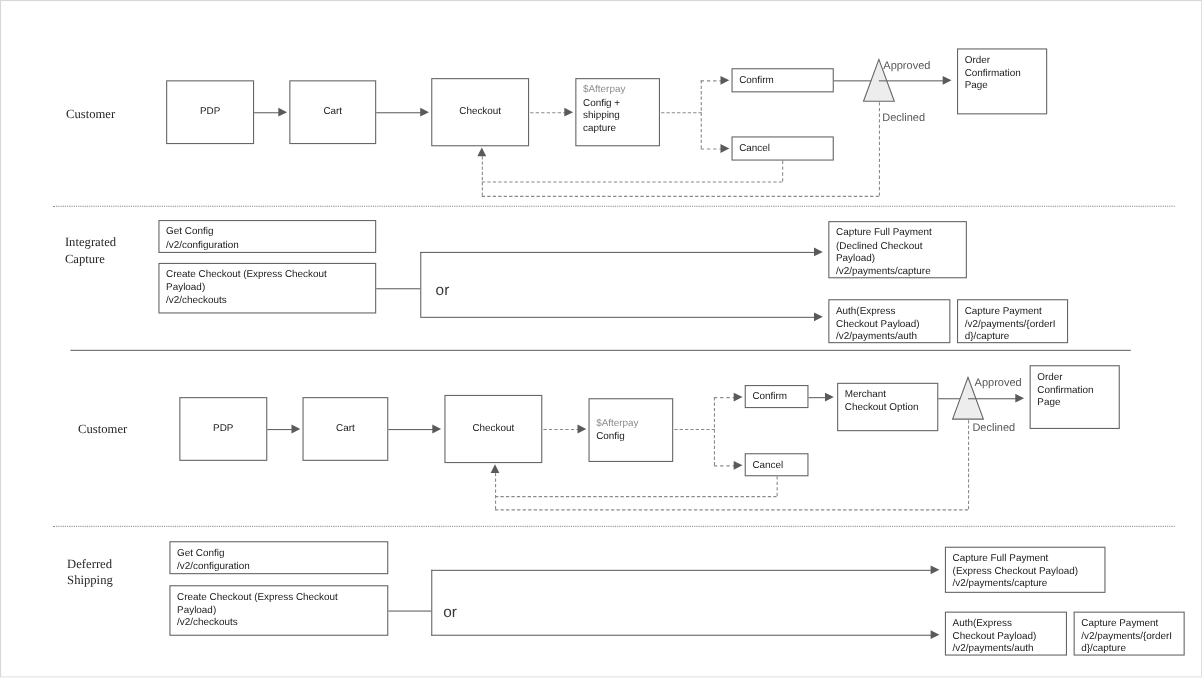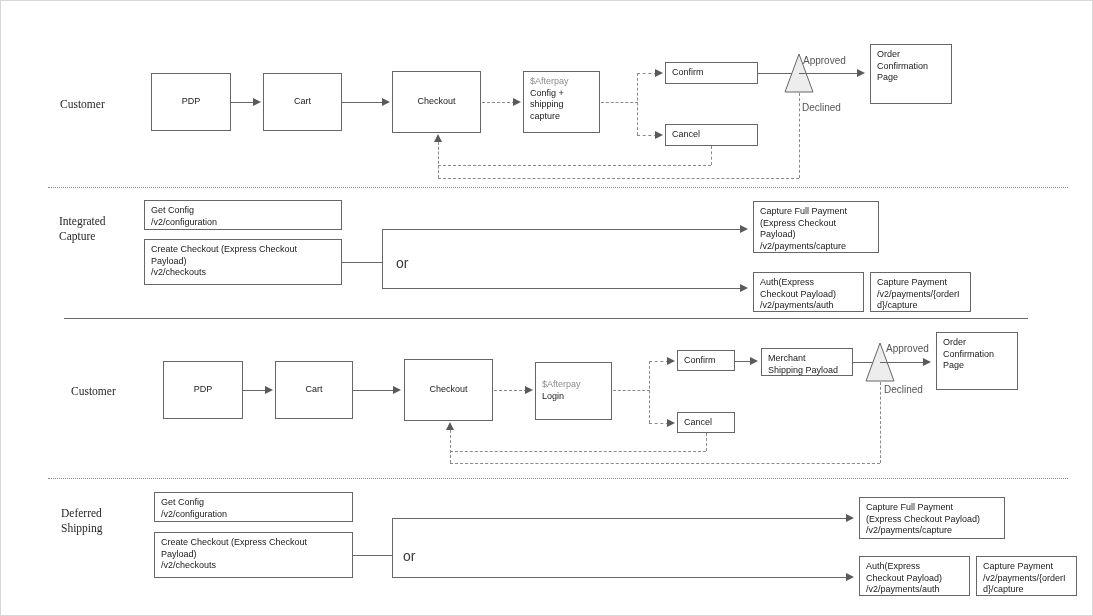--- a/index.html
+++ b/index.html
@@ -223,21 +223,21 @@
   <div class="ln-h" style="left:341px; top:261px; width:40px;"></div>
   <div class="ln-v" style="left:381px; top:228px; height:59px;"></div>
   <div class="or-label" style="left:395px; top:254px;">or</div>
   <div class="ln-h" style="left:381px; top:228px; width:360px;"></div>
   <div class="arrow-r" style="left:739px; top:224px;"></div>
   <div class="ln-h" style="left:381px; top:287px; width:360px;"></div>
   <div class="arrow-r" style="left:739px; top:283px;"></div>
 
   <div class="node tl" style="left:752px; top:200px; width:126px; height:52px;">
     <span class="ln">Capture Full Payment</span>
-    <span class="ln">(Express Checkout</span>
+    <span class="ln">(Declined Checkout</span>
     <span class="ln">Payload)</span>
     <span class="ln">/v2/payments/capture</span>
   </div>
 
   <div class="node tl" style="left:752px; top:271px; width:111px; height:40px;">
     <span class="ln">Auth(Express</span>
     <span class="ln">Checkout Payload)</span>
     <span class="ln">/v2/payments/auth</span>
   </div>
 
@@ -267,44 +267,44 @@
 
   <div class="node center" style="left:403px; top:358px; width:89px; height:62px;">
     <span>Checkout</span>
   </div>
 
   <div class="dash-h" style="left:493px; top:389px; width:33px;"></div>
   <div class="arrow-r" style="left:524px; top:385px;"></div>
 
   <div class="node tl" style="left:534px; top:361px; width:77px; height:58px;">
     <span class="brand" style="margin-top:12px;">$Afterpay</span>
-    <span class="ln">Login</span>
+    <span class="ln">Config</span>
   </div>
 
   <div class="dash-h" style="left:612px; top:389px; width:37px;"></div>
   <div class="dash-v" style="left:648px; top:360px; height:62px;"></div>
   <div class="dash-h" style="left:648px; top:360px; width:20px;"></div>
   <div class="arrow-r" style="left:666px; top:356px;"></div>
   <div class="dash-h" style="left:648px; top:422px; width:20px;"></div>
   <div class="arrow-r" style="left:666px; top:418px;"></div>
 
   <div class="node vcenter-left" style="left:676px; top:349px; width:58px; height:21px;">
     <span>Confirm</span>
   </div>
 
   <div class="node vcenter-left" style="left:676px; top:411px; width:58px; height:21px;">
     <span>Cancel</span>
   </div>
 
   <div class="ln-h" style="left:734px; top:360px; width:18px;"></div>
   <div class="arrow-r" style="left:749px; top:356px;"></div>
 
-  <div class="node tl" style="left:760px; top:347px; width:92px; height:28px;">
+  <div class="node tl" style="left:760px; top:347px; width:92px; height:44px;">
     <span class="ln">Merchant</span>
-    <span class="ln">Shipping Payload</span>
+    <span class="ln">Checkout Option</span>
   </div>
 
   <div class="ln-h" style="left:852px; top:361px; width:22px;"></div>
 
   <div class="tri-outline" style="left:864px; top:341px;">
     <svg width="30" height="40" viewBox="0 0 30 40">
       <polygon points="15,1 29,39 1,39" fill="#ededed" stroke="#666666" stroke-width="1"></polygon>
     </svg>
   </div>
   <div class="edge-label" style="left:885px; top:342px;">Approved</div>

